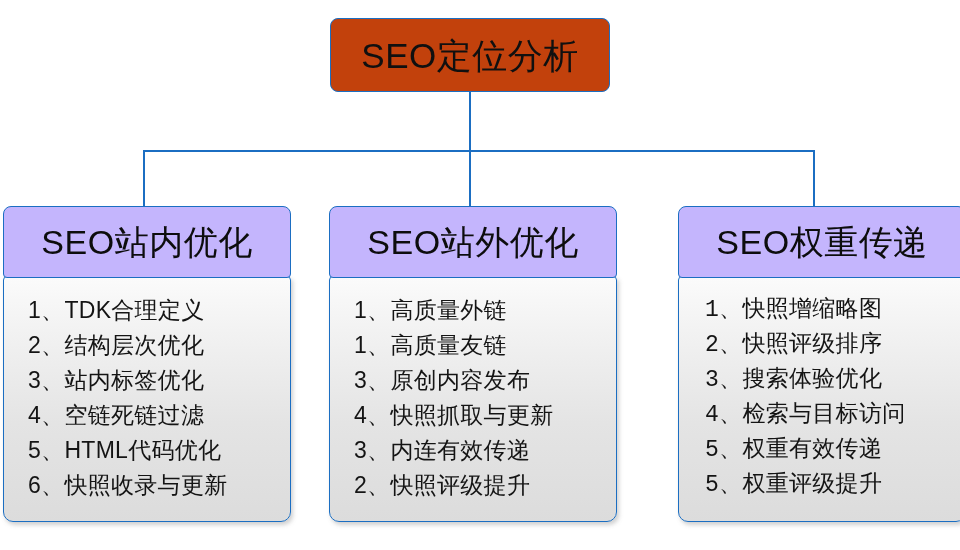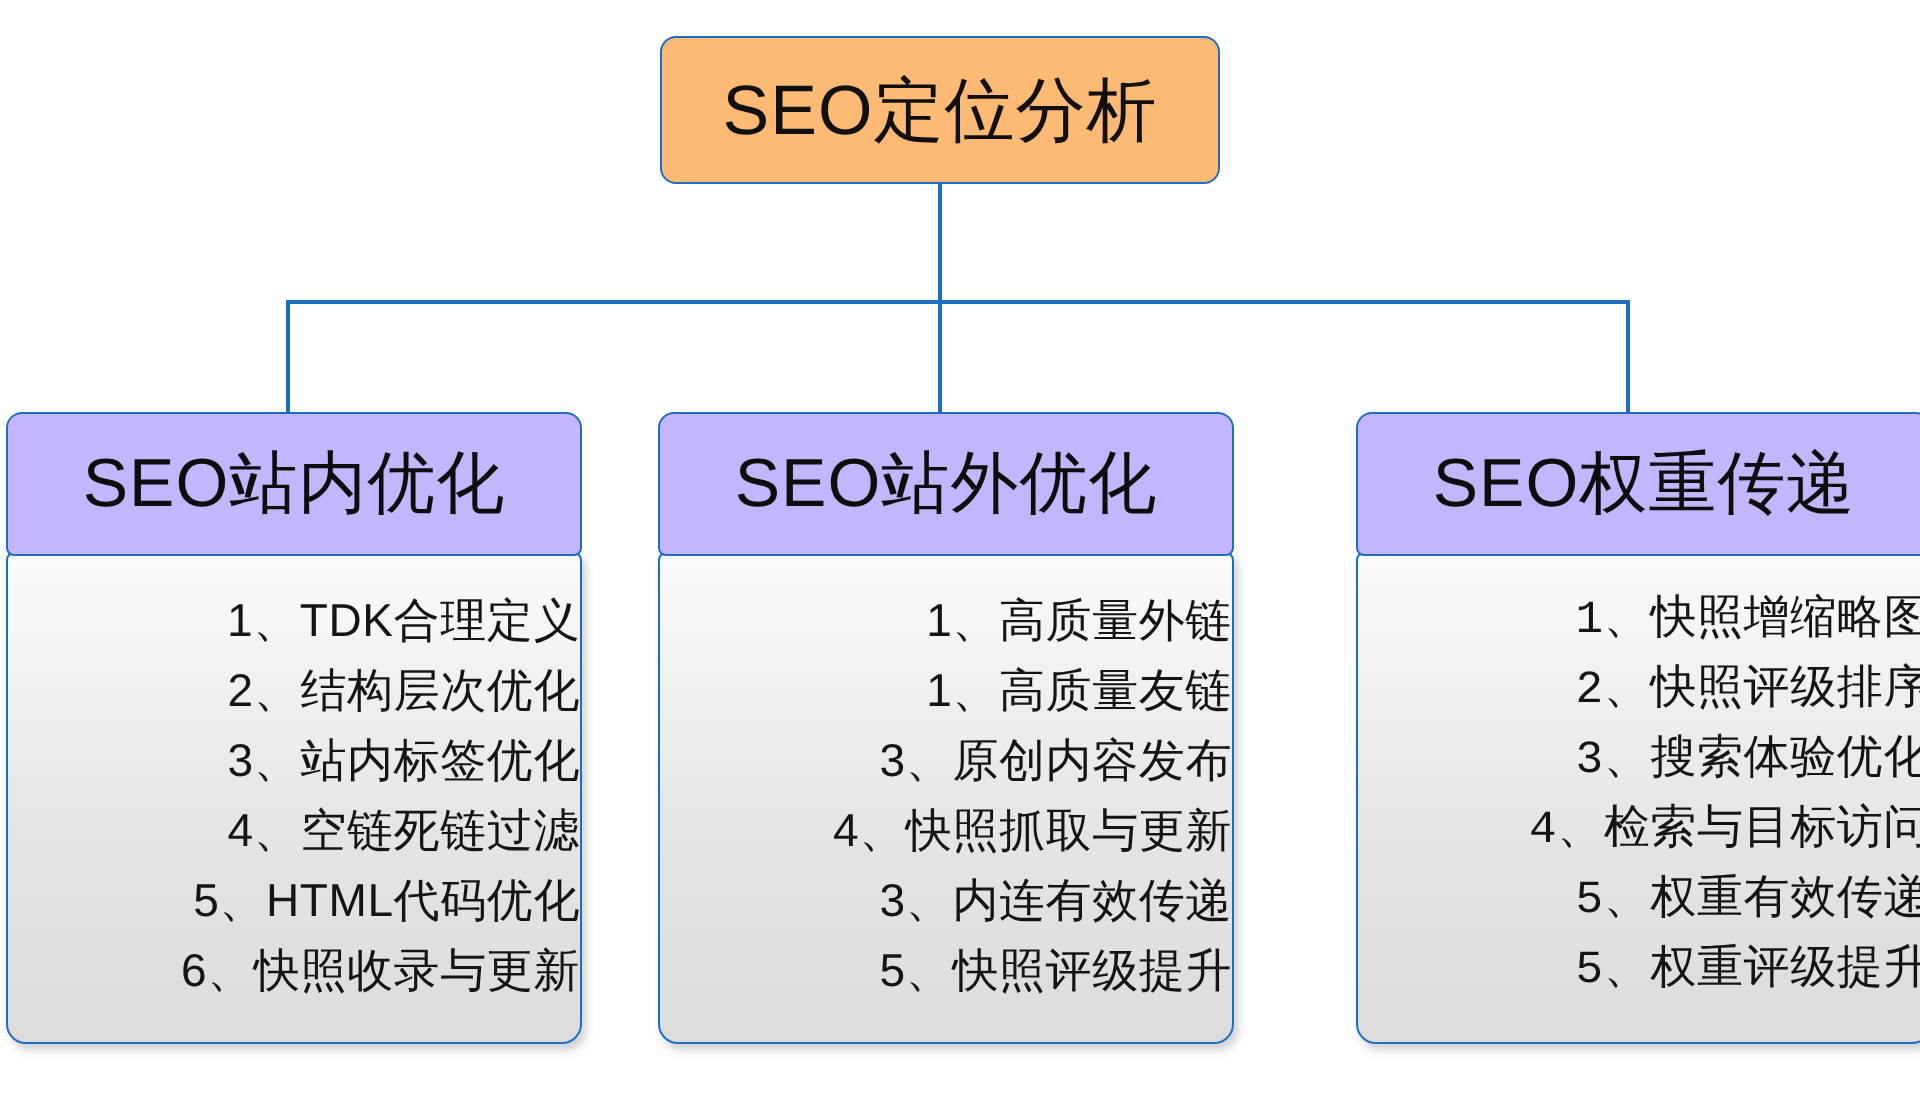--- a/index.html
+++ b/index.html
@@ -22,21 +22,21 @@
   
   .root-box {
     position: absolute;
     left: 330px;
     top: 18px;
     width: 280px;
     height: 74px;
     box-sizing: border-box;
     border: 1.6px solid #1b6ec2;
     border-radius: 8px;
-    background: #fdba74;
+    background: #c2410c;
     display: flex;
     align-items: center;
     justify-content: center;
   }
   .root-label {
     font-size: 35px;
     color: #101010;
     letter-spacing: 0.5px;
     line-height: 1;
     white-space: nowrap;
@@ -114,21 +114,21 @@
     width: 100%;
     height: 246px;
     margin-top: -1.6px;
     border: 1.6px solid #1b6ec2;
     border-radius: 4px 4px 10px 10px;
     background: linear-gradient(to bottom, #fbfbfb 0%, #f2f2f2 22%, #e4e4e4 60%, #dcdcdc 100%);
     box-shadow: 2px 3px 4px rgba(120,120,120,0.35);
     padding: 16px 0 0 0;
     display: flex;
     flex-direction: column;
-    align-items: flex-end;
+    align-items: flex-start;
   }
   .branch-1 .branch-list,
   .branch-2 .branch-list { height: 246px; }
 
   .list-item {
     font-size: 23px;
     color: #141414;
     line-height: 35px;
     height: 35px;
     padding-left: 24px;
@@ -169,21 +169,21 @@
   <div class="branch branch-1">
     <div class="branch-header">
       <span class="branch-title">SEO站外优化</span>
     </div>
     <div class="branch-list">
       <div class="list-item">1、高质量外链</div>
       <div class="list-item">1、高质量友链</div>
       <div class="list-item">3、原创内容发布</div>
       <div class="list-item">4、快照抓取与更新</div>
       <div class="list-item">3、内连有效传递</div>
-      <div class="list-item">5、快照评级提升</div>
+      <div class="list-item">2、快照评级提升</div>
     </div>
   </div>
 
   <div class="branch branch-2">
     <div class="branch-header">
       <span class="branch-title">SEO权重传递</span>
     </div>
     <div class="branch-list">
       <div class="list-item">1、快照增缩略图</div>
       <div class="list-item">2、快照评级排序</div>

